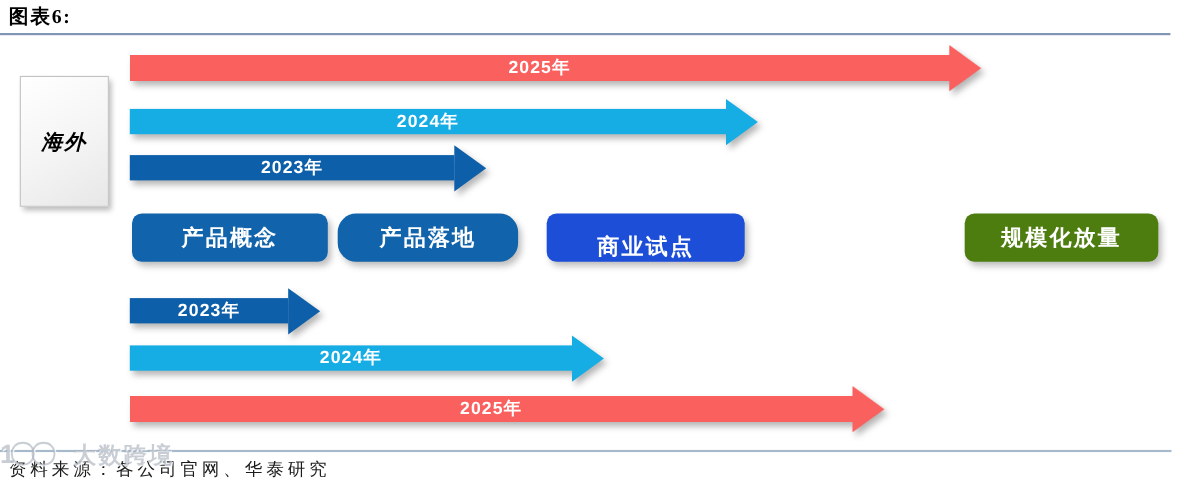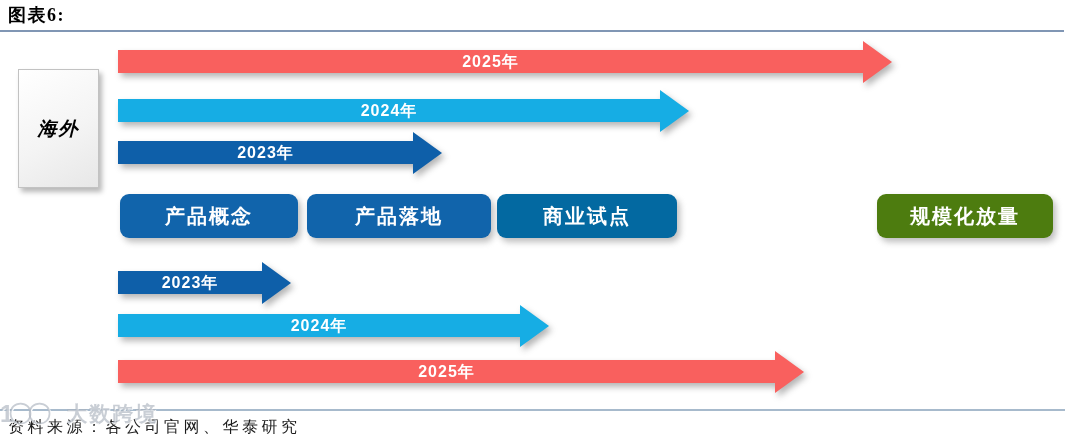--- a/index.html
+++ b/index.html
@@ -48,21 +48,21 @@
   .cn-2025{left:118px;top:360px;}
   
   .stage{
     position:absolute;top:194px;height:44px;border-radius:9px;
     display:flex;align-items:center;justify-content:center;
     color:#ffffff;font-weight:bold;font-size:20px;letter-spacing:2px;
     font-family:"Liberation Serif",serif;
     filter:drop-shadow(3px 4px 3px rgba(110,110,110,0.45));
   }
   .s1{left:120px;width:178px;}
-  .s2{left:307px;width:184px;}
+  .s2{left:307px;width:164px;border-radius:17px;}
   .s3{left:497px;width:180px;}
   .s4{left:687px;width:176px;}
   .s5{left:877px;width:176px;}
   
   .footer-rule{position:absolute;left:0;top:409px;width:1065px;height:2px;background:#a7bacc;}
   .source-text{
     position:absolute;left:8px;top:417px;
     font-family:"Liberation Serif",serif;font-size:16px;color:#1c1c1c;
     letter-spacing:3.5px;white-space:nowrap;
   }
@@ -107,21 +107,21 @@
     </div>
     <div class="arrow-head" style="border-left-color: rgb(14, 95, 169);"></div>
   </div>
 
   <div class="stage s1" style="background: rgb(17, 100, 171);">
     <span>产品概念</span>
   </div>
   <div class="stage s2" style="background: rgb(17, 100, 171);">
     <span>产品落地</span>
   </div>
-  <div class="stage s3" style="background: #0369a1;">
+  <div class="stage s3" style="background: #1d4ed8; align-items: flex-end;">
     <span>商业试点</span>
   </div>
   <div class="stage s5" style="background: #4d7c0f;">
     <span>规模化放量</span>
   </div>
 
   <div class="arrow cn-2023">
     <div class="arrow-body" style="background: rgb(14, 95, 169); width: 144px;">
       <span class="arrow-label">2023年</span>
     </div>

